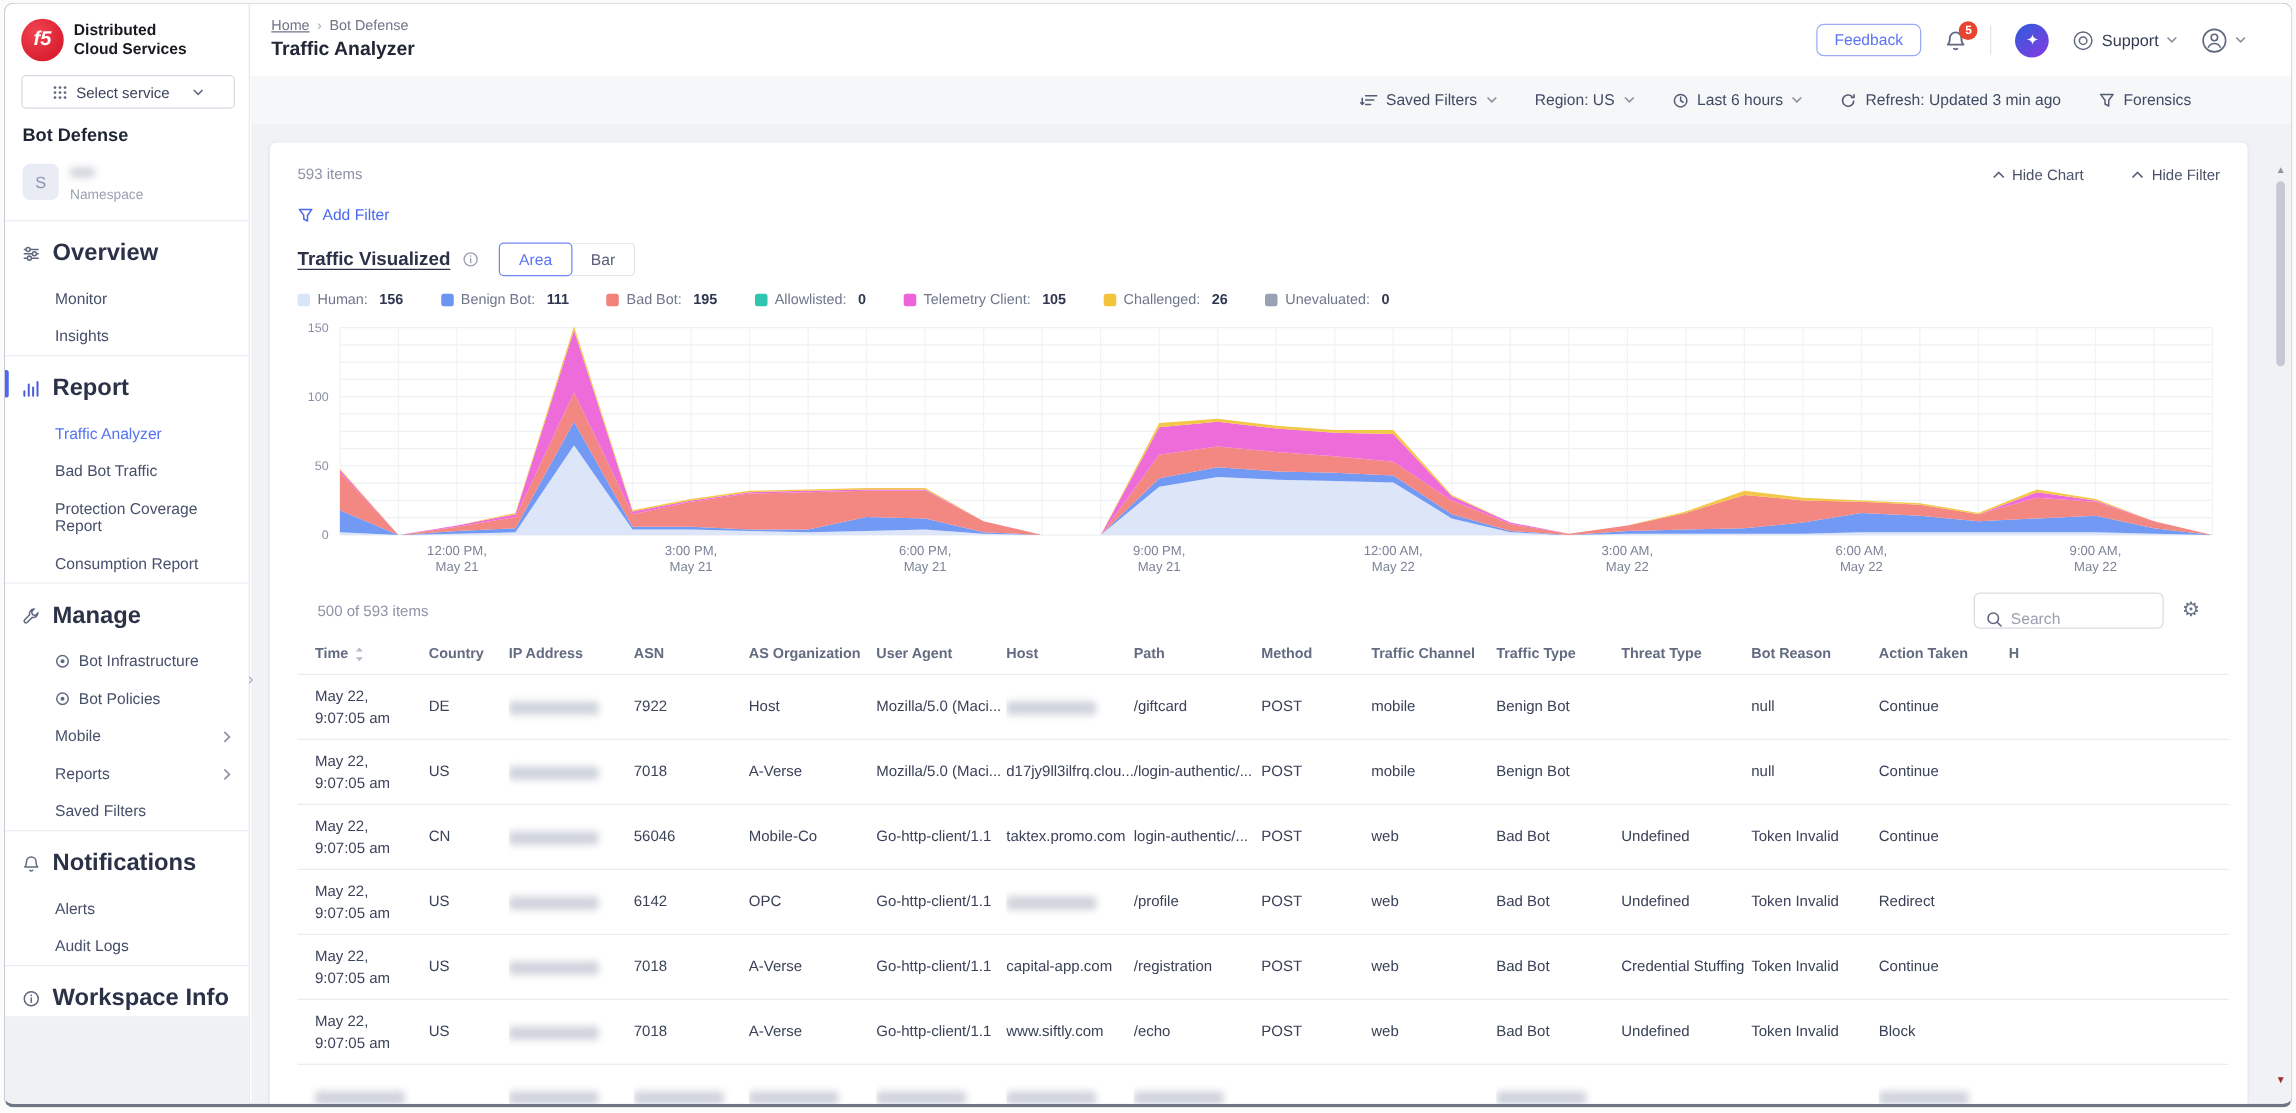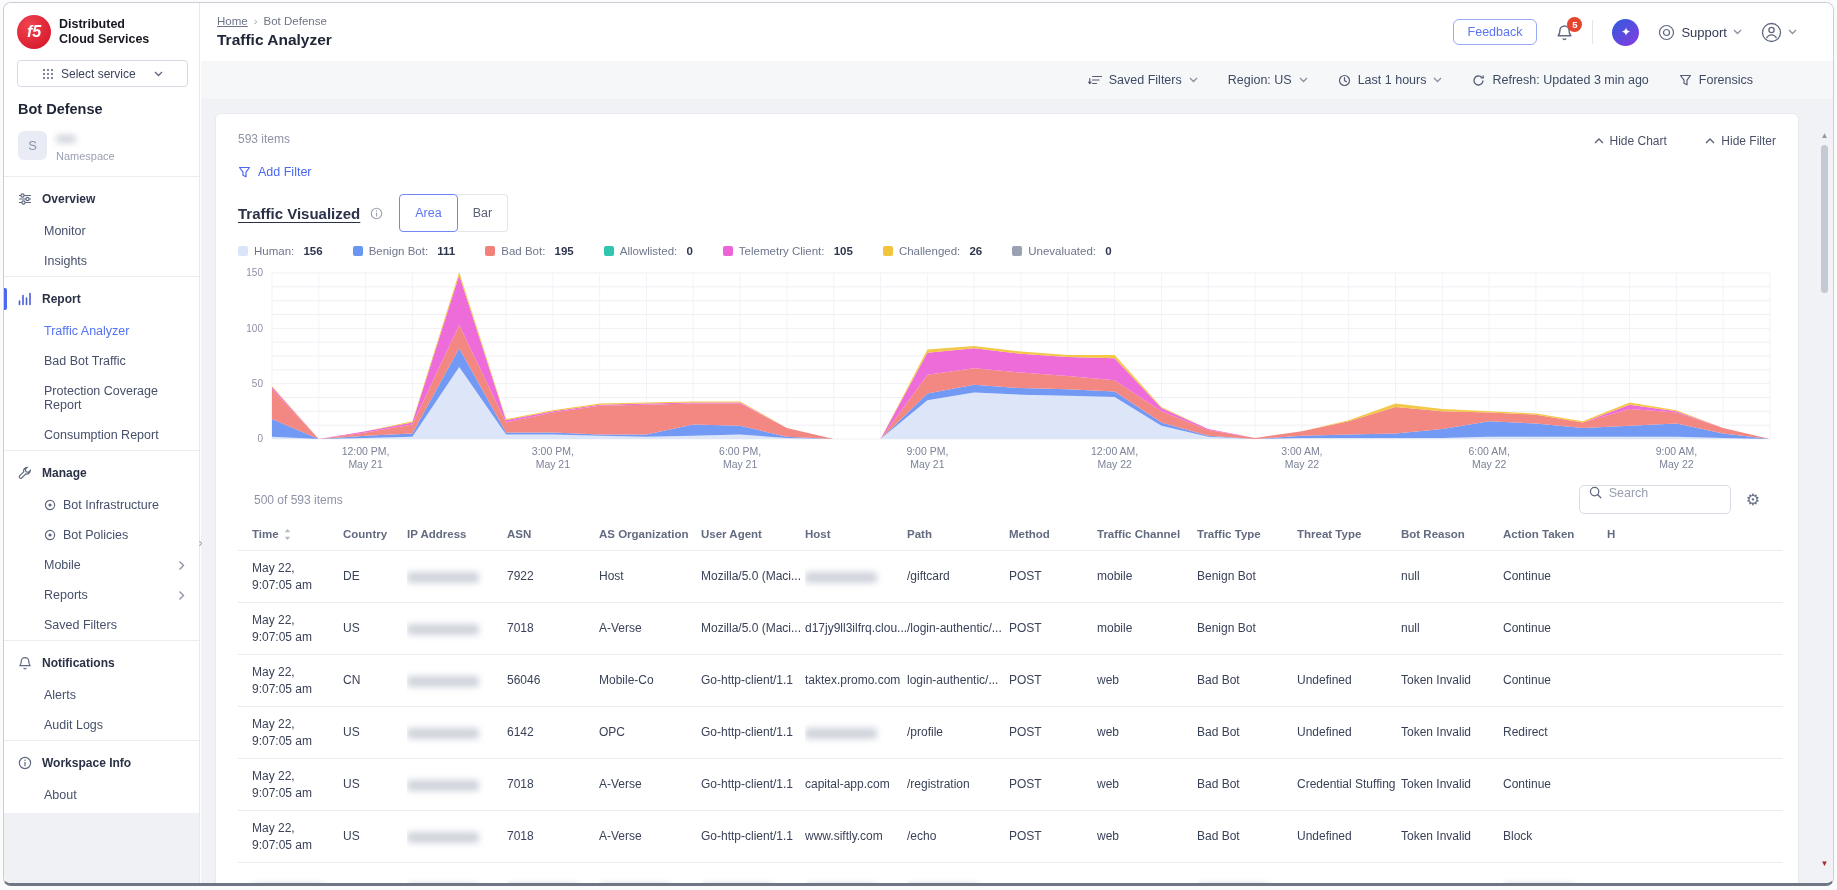--- a/index.html
+++ b/index.html
@@ -11,21 +11,21 @@
   .f5logo{width:34px;height:34px;border-radius:50%;background:radial-gradient(circle at 35% 30%,#f04350,#da1f31 72%);color:#fff;display:flex;align-items:center;justify-content:center;font-weight:700;font-style:italic;font-size:16px;flex:none}
   .brandname{font-size:12.5px;font-weight:700;color:#17191f;line-height:1.22}
   .select-service{display:flex;align-items:center;gap:7px;width:171px;margin:3px 12px 8px 13px;height:27px;border:1px solid #d6dae2;border-radius:4px;background:#fff;padding:0 24px;font-size:12px;color:#3c445c;cursor:pointer;font-family:inherit}
   .select-service .lbl{flex:1;text-align:left}
   .icn{display:inline-flex;align-items:center;justify-content:center;color:#5f6880}
   .product-title{font-size:14.5px;font-weight:700;color:#1e2433;padding:6px 14px 12px}
   .ns-row{display:flex;gap:9px;align-items:center;padding:0 14px 14px;cursor:pointer}
   .ns-avatar{width:29px;height:29px;border-radius:6px;background:#e9ecf5;color:#8b93ad;font-size:13px;display:flex;align-items:center;justify-content:center;flex:none}
   .ns-label{font-size:11px;color:#9aa1b2;margin-top:3px}
   .sb-divider{height:1px;background:#ecedf2}
-  .nav-head{display:flex;align-items:center;gap:10px;padding:15px 14px 10px;position:relative;font-size:12px;font-weight:700;color:#2b3247;cursor:pointer}
+  .nav-head{display:flex;align-items:center;gap:10px;padding:15px 14px 10px;position:relative;font-size:19px;font-weight:700;color:#2b3247;cursor:pointer}
   .abar{position:absolute;left:0;top:11px;height:22px;width:3px;background:#4f68f2;border-radius:0 2px 2px 0}
   .nav-head.active .icn{color:#4b5cd8}
   .nav-item{display:flex;align-items:center;gap:7px;padding:8px 14px 8px 40px;font-size:12.5px;color:#46506a;cursor:pointer}
   .nav-item.active{color:#5573f4}
   .nav-item .chevr{margin-left:auto;color:#8d94a6;display:inline-flex}
   .sb-footer{position:absolute;left:0;right:0;bottom:0;height:70px;background:#eff1f5}
   .collapse-tab{position:absolute;left:189px;top:528px;width:15px;height:24px;display:flex;align-items:center;justify-content:center;color:#99a0af;font-size:12px;z-index:4;cursor:pointer}
   .blurpill{display:inline-block;width:72px;height:11px;border-radius:3px;background:#a9b0bf;filter:blur(3px);opacity:.55;vertical-align:middle}
   .ns-blur{width:20px;height:8px}
   
@@ -51,33 +51,33 @@
   .card{position:absolute;left:14px;top:14px;right:34px;bottom:-90px;background:#fff;border:1px solid #e8eaef;border-radius:6px;padding:16px 22px;box-shadow:0 1px 2px rgba(20,30,60,.03);overflow:hidden}
   .card-row1{display:flex;justify-content:space-between;align-items:center}
   .muted{font-size:12px;color:#8d93a6}
   .hide-link{display:inline-flex;align-items:center;gap:6px;font-size:12px;color:#4a5268;margin-left:34px;cursor:pointer}
   .hide-link .icn{color:#5a6378}
   .addfilter{display:inline-flex;align-items:center;gap:7px;color:#4c68f0;font-size:12.5px;margin:17px 0 13px;cursor:pointer}
   .chart-head{display:flex;align-items:center;gap:10px;margin:2px 0 13px}
   .chart-title{font-size:15px;font-weight:700;color:#2b3148;text-decoration:underline;text-underline-offset:3px;cursor:pointer}
   .iinfo{color:#9ba1b0;display:inline-flex}
   .toggle{display:flex;margin-left:6px}
-  .tbtn{height:38px;padding:0 15px;font-size:12.5px;background:#fff;border:1px solid #e2e5ec;color:#596077;cursor:pointer;font-family:inherit}
+  .tbtn{height:27px;padding:0 15px;font-size:12.5px;background:#fff;border:1px solid #e2e5ec;color:#596077;cursor:pointer;font-family:inherit}
   .tbtn.first{border-radius:4px}
   .tbtn.last{border-radius:0 4px 4px 0;margin-left:-1px;border-left-color:transparent}
   .tbtn.active{border:1px solid #7187f5;color:#5b74f3;position:relative;z-index:1}
   .legend{display:flex;gap:30px;align-items:center;font-size:11.5px;margin:2px 0 8px}
   .litem{display:flex;align-items:center;gap:6px;color:#6e768c;white-space:nowrap}
   .litem i{width:10px;height:10px;border-radius:2px;display:inline-block}
   .litem b{color:#2e3650;font-weight:700}
   .chartwrap{position:relative;height:212px;margin-bottom:2px}
   #chart{width:100%;height:212px;display:block}
   .table-toolbar{display:flex;justify-content:space-between;align-items:center;margin:8px 16px 4px}
   .tt-right{display:flex;align-items:center;gap:15px}
-  .search{display:flex;align-items:flex-start;gap:7px;border:1px solid #d9dce4;border-radius:5px;height:29px;width:152px;padding:0 9px;color:#8a90a0;background:#fff}
+  .search{display:flex;align-items:flex-end;gap:7px;border:1px solid #d9dce4;border-radius:5px;height:29px;width:152px;padding:0 9px;color:#8a90a0;background:#fff}
   .search input{border:none;outline:none;font-size:12.5px;width:100%;color:#3c4258;font-family:inherit;background:transparent}
   .search input::placeholder{color:#9aa0b0}
   .gear{color:#6a7288;font-size:16px;cursor:pointer;line-height:1}
   table{border-collapse:collapse;table-layout:fixed;width:1545px}
   thead th{font-size:11.5px;color:#636b81;font-weight:700;text-align:left;padding:10px 8px 10px 0;white-space:nowrap;overflow:hidden;cursor:pointer}
   thead th .thw{display:inline-flex;align-items:center;gap:5px}
   tbody td{font-size:12px;color:#3a4258;padding:0 8px 0 0;border-top:1px solid #eaecf1;height:52px;line-height:1.35;vertical-align:middle;overflow:hidden;white-space:nowrap;text-overflow:clip}
   tbody td.wrap{white-space:normal}
   thead th:first-child,tbody td:first-child{padding-left:14px}
   
@@ -329,21 +329,21 @@
             </svg>
           </span>
       </span>
       <span class="f-item">
         <span class="icn">
             <svg width="13" height="13" viewBox="0 0 13 13" fill="none" stroke="currentColor" stroke-width="1.2">
               <circle cx="6.5" cy="6.5" r="5"></circle>
               <path d="M6.5 3.6v3l2 1.2" stroke-linecap="round"></path>
             </svg>
           </span>
-        <span>Last 1 hours</span>
+        <span>Last 6 hours</span>
         <span class="chevc">
             <svg width="9" height="6" viewBox="0 0 9 6" fill="none" stroke="currentColor" stroke-width="1.3">
               <path d="M1 1l3.5 3.5L8 1"></path>
             </svg>
           </span>
       </span>
       <span class="f-item">
         <span class="icn">
             <svg width="13" height="13" viewBox="0 0 13 13" fill="none" stroke="currentColor" stroke-width="1.3">
               <path d="M11 6.5a4.5 4.5 0 1 1-1.3-3.2"></path>

